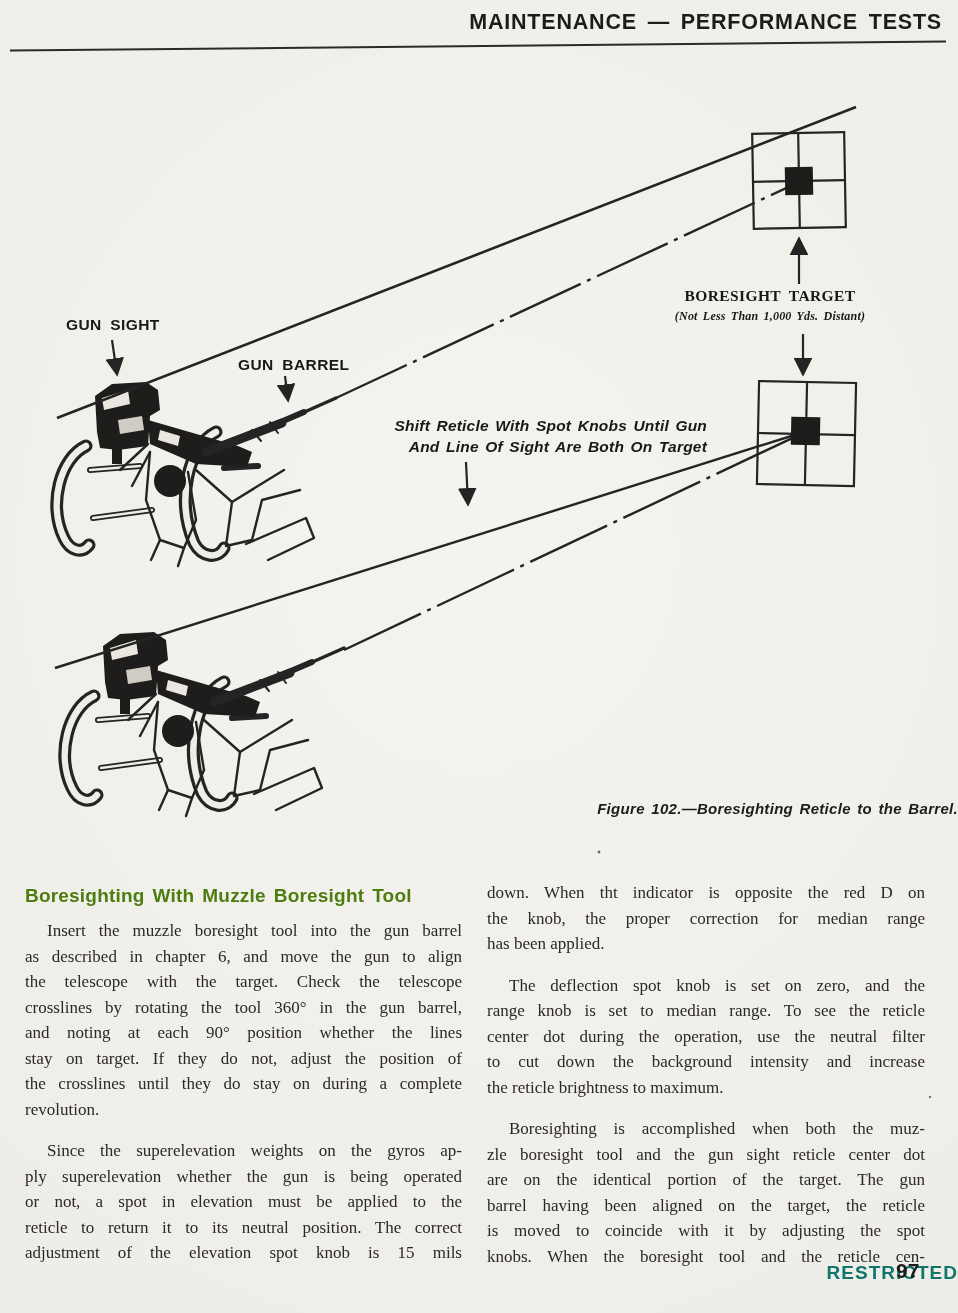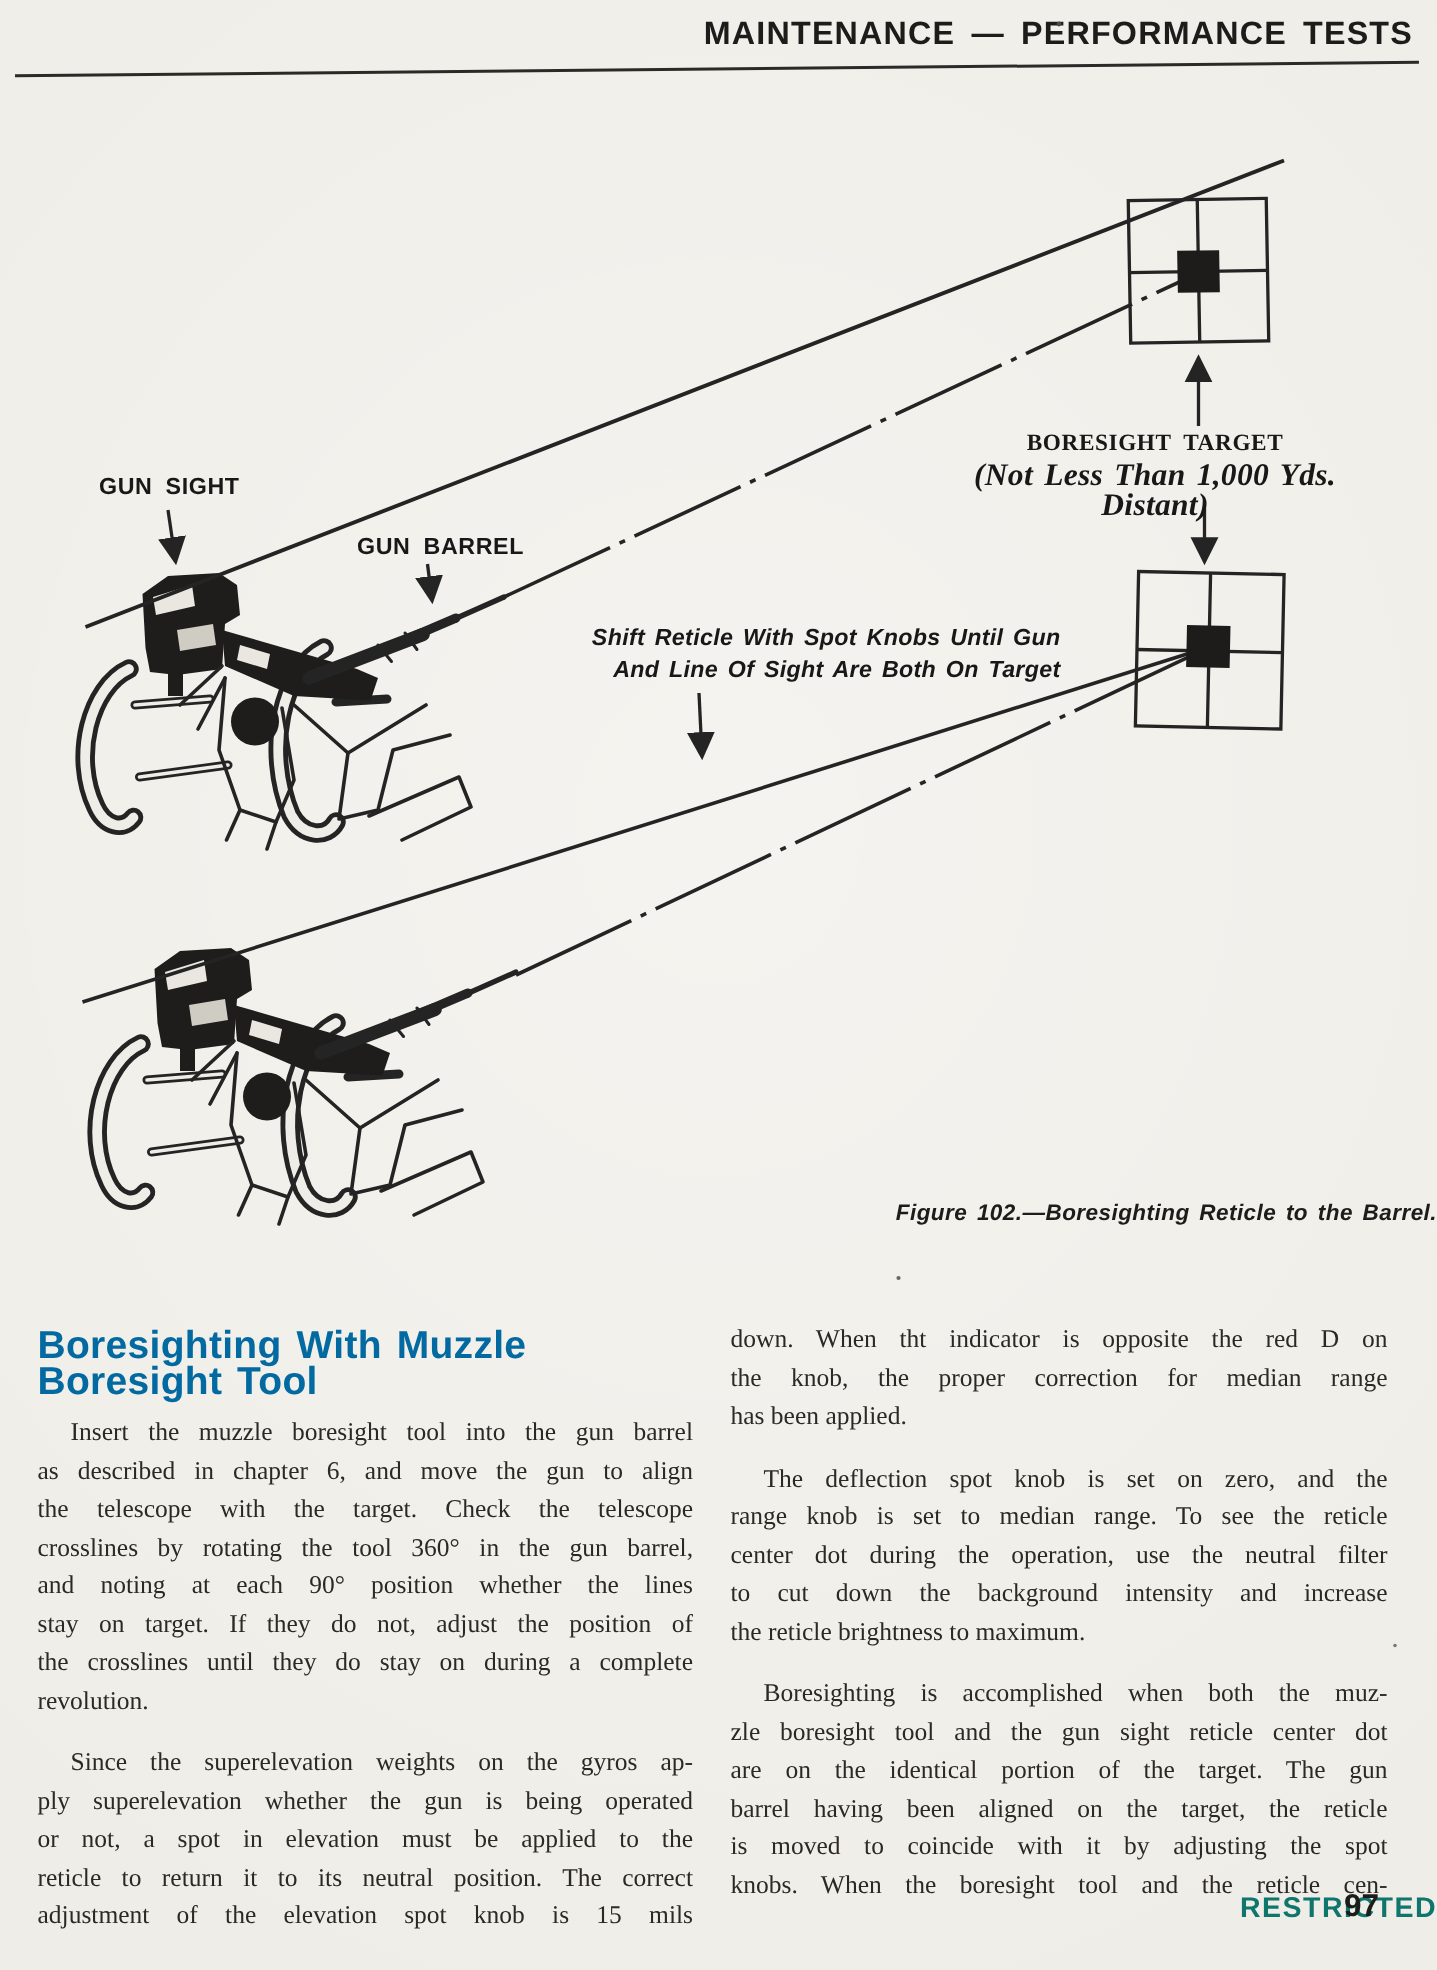--- a/index.html
+++ b/index.html
@@ -40,22 +40,22 @@
 
   
   .col{
     font-family:"Liberation Serif", serif;
     font-size:17px;line-height:25.5px;color:#2b2926;
   }
   .col-left{top:884px;left:25px;width:437px;}
   .col-right{top:880px;left:487px;width:438px;}
   .col-heading{
     font-family:"Liberation Sans", sans-serif;
-    font-weight:700;font-size:26px;letter-spacing:0.2px;word-spacing:2.5px;
-    color:#0369a1;margin:0 0 10px 0;line-height:24px;
+    font-weight:700;font-size:19px;letter-spacing:0.2px;word-spacing:2.5px;
+    color:#4d7c0f;margin:0 0 10px 0;line-height:24px;
   }
   .para{margin:0;}
   .para + .para{margin-top:16px;}
   .line{text-align:justify;text-align-last:justify;}
   .para .line.lastline{text-align-last:left;}
   .para .line.firstline.indent{text-indent:22px;}
 
   
   .footer-classification{
     top:1262px;left:0;width:958px;text-align:right;
@@ -147,21 +147,21 @@
   <line x1="799" y1="284" x2="799" y2="239" stroke="#242424" stroke-width="2.2" marker-end="url(#ah)"></line>
   <line x1="803" y1="334" x2="803" y2="374" stroke="#242424" stroke-width="2.2" marker-end="url(#ah)"></line>
   <line x1="466" y1="462" x2="468" y2="504" stroke="#242424" stroke-width="2.2" marker-end="url(#ah)"></line>
 </svg>
 
 <div class="abs fig-label" style="top:316px;left:66px">GUN SIGHT</div>
 <div class="abs fig-label" style="top:356px;left:238px">GUN BARREL</div>
 
 <div class="abs boresight-block">
   <div class="fig-label" style="white-space:normal">BORESIGHT TARGET</div>
-  <div class="fig-label italic" style="white-space:normal;font-size:21px">(Not Less Than 1,000 Yds. Distant)</div>
+  <div class="fig-label italic" style="white-space:normal;font-size:12px">(Not Less Than 1,000 Yds. Distant)</div>
 </div>
 
 <div class="abs shift-block">
   <div class="fig-label italic" style="white-space:normal">Shift Reticle With Spot Knobs Until Gun</div>
   <div class="fig-label italic" style="white-space:normal">And Line Of Sight Are Both On Target</div>
 </div>
 
 <div class="abs fig-caption">Figure 102.—Boresighting Reticle to the Barrel.</div>
 
 <div class="abs col col-left">

